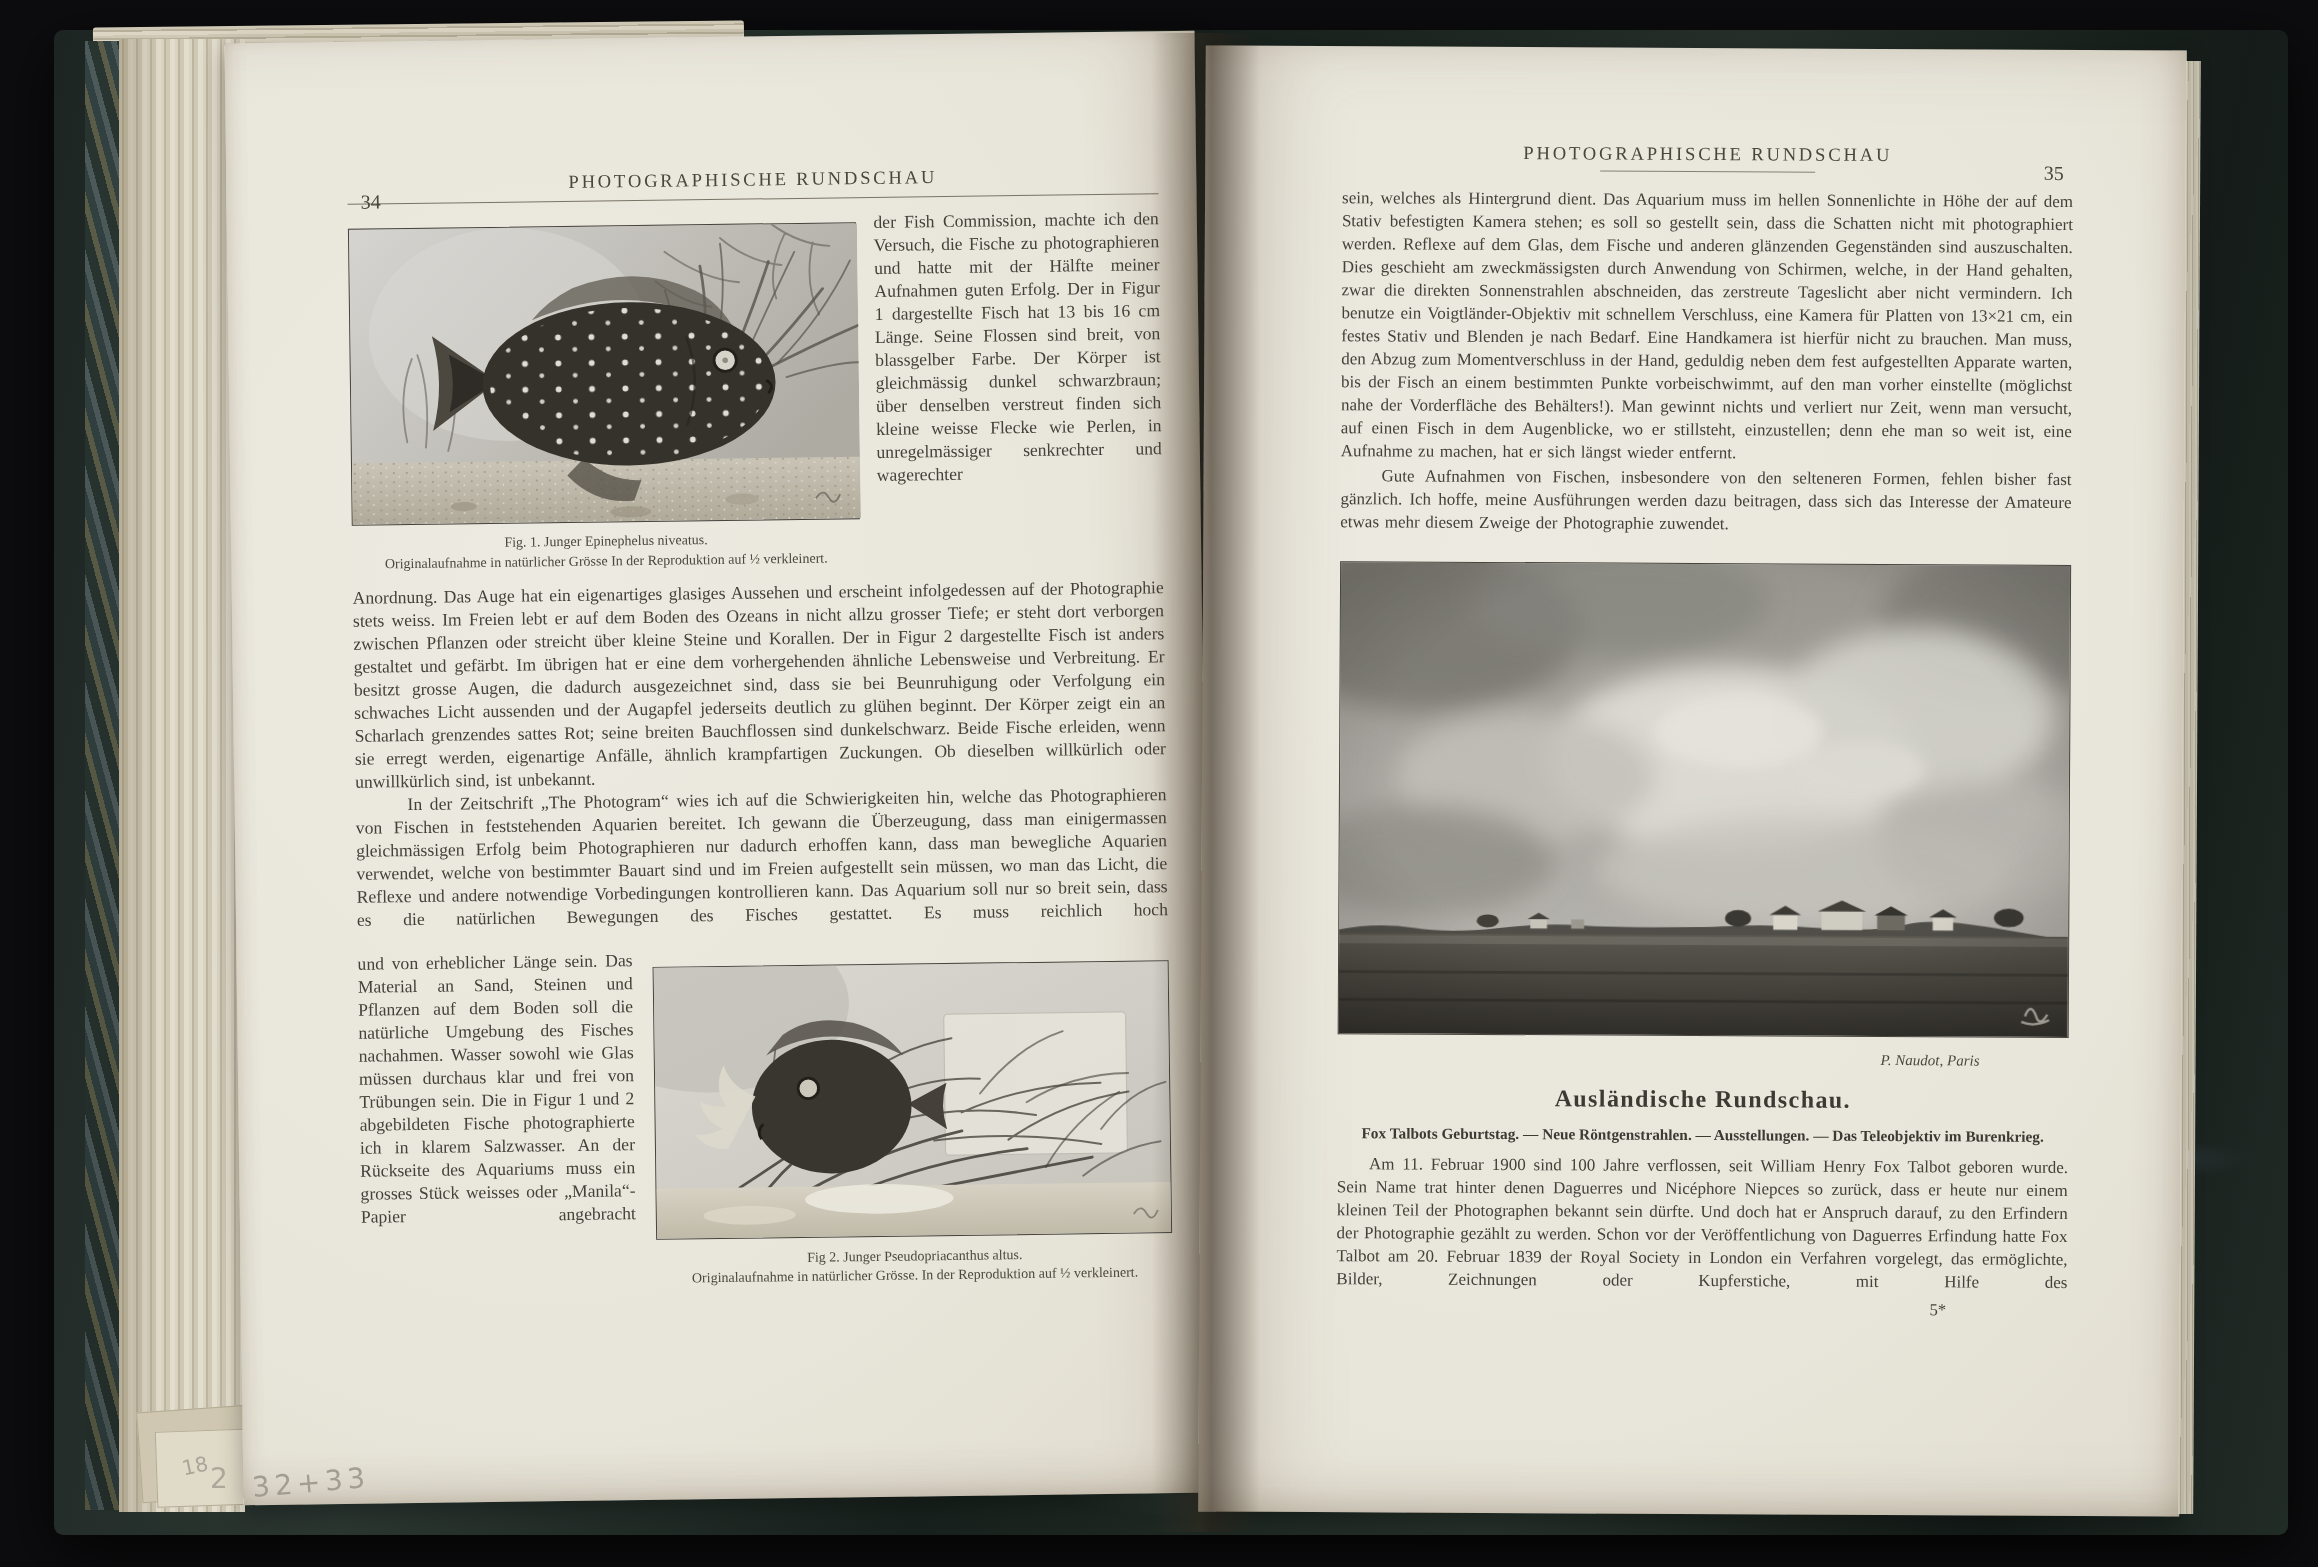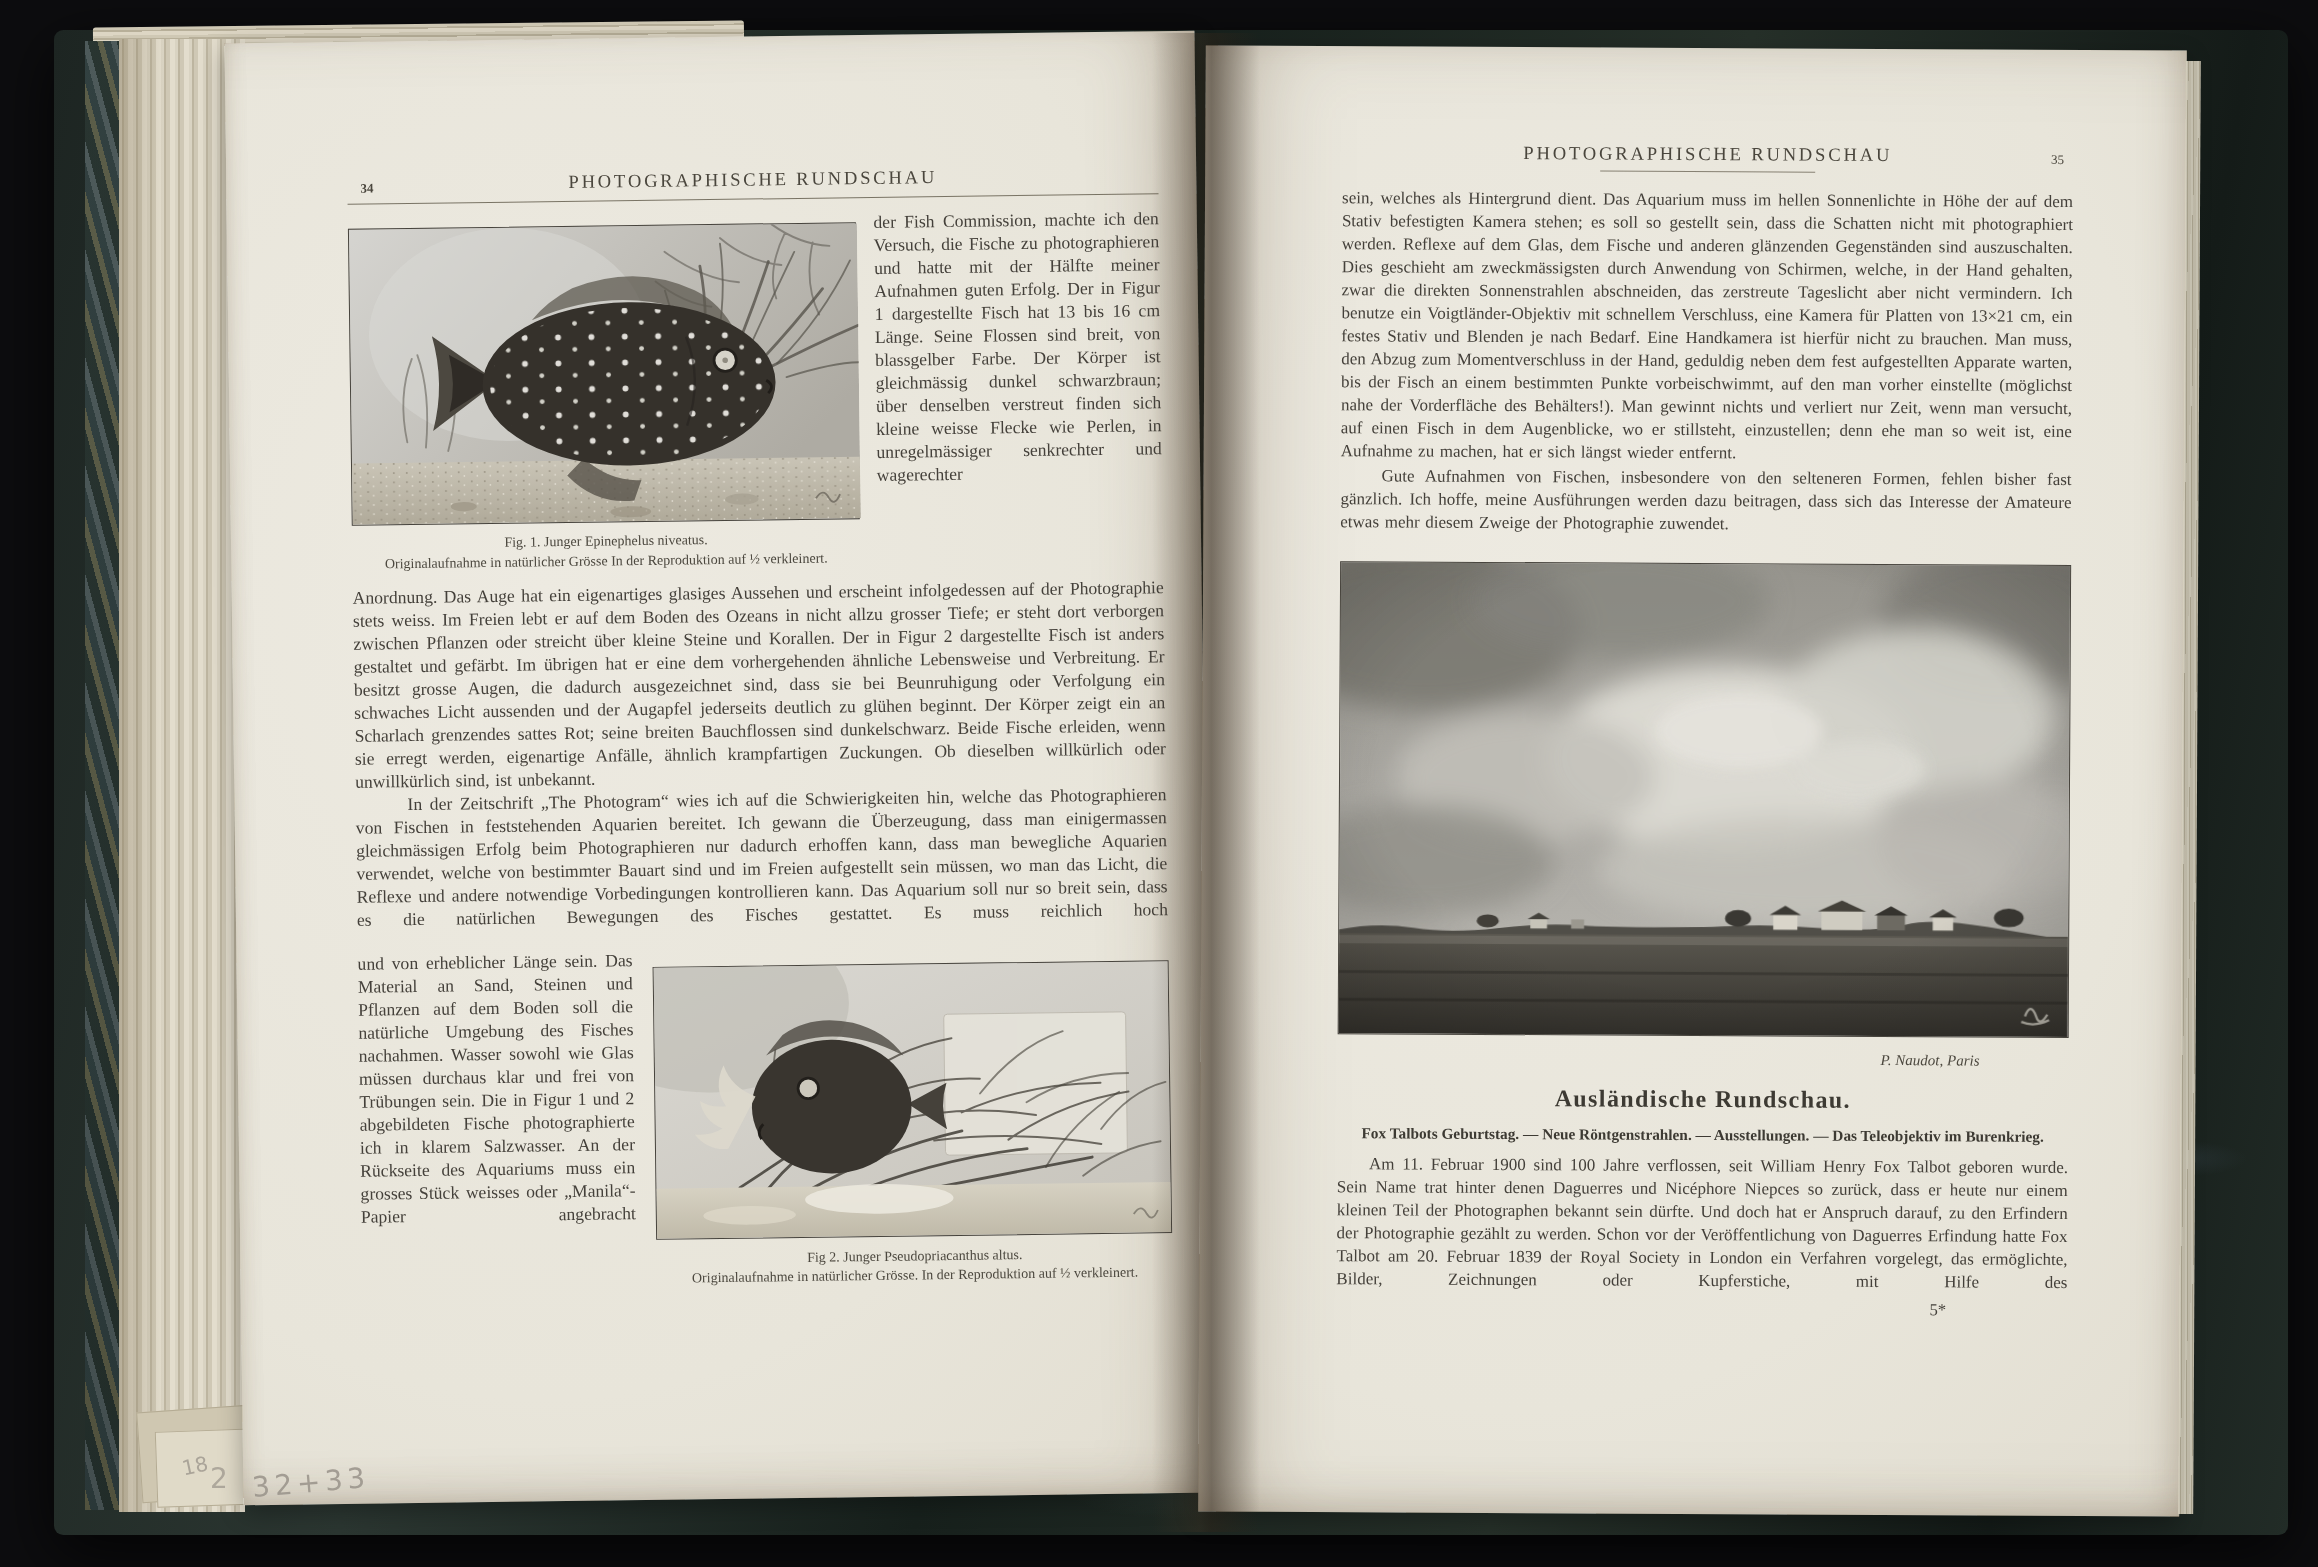--- a/index.html
+++ b/index.html
@@ -74,22 +74,22 @@
   }
   
   .flow{position:absolute;}
   .left-flow{left:121px;top:130px;width:811px;}
   .right-flow{left:137px;top:93px;width:731px;}
   .page-header{position:relative;height:32px;}
   .lp-header{border-bottom:0.9px solid rgba(92,86,70,.8);}
   .page-header .ptitle{
     text-align:center;font-size:18.6px;letter-spacing:2.8px;color:#4a463d;padding-top:1.9px;
   }
-  .page-header .pnum{position:absolute;top:9px;font-size:13px;color:#4a463d;}
-  .lp-header .pnum{left:13px;font-weight:bold;}
+  .page-header .pnum{position:absolute;top:19px;font-size:20px;color:#4a463d;}
+  .lp-header .pnum{left:13px;}
   .rp-header .pnum{right:9.3px;}
   .rp-rule{width:215px;margin:6.5px auto 0;border-top:0.9px solid rgba(92,86,70,.7);}
   .body-text{
     font-size:17.6px;line-height:23px;text-align:justify;word-spacing:1.4px;
     hyphens:auto;-webkit-hyphens:auto;
   }
   .rp .body-text{font-size:17px;line-height:23px;}
   .cont{text-align-last:justify;}
   .fig-row{display:flex;gap:17.6px;margin-top:11px;}
   .fig-row2{display:flex;gap:20.4px;margin-top:15px;}

